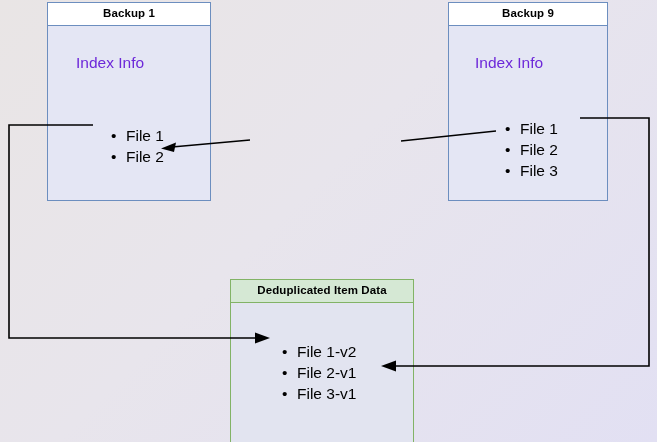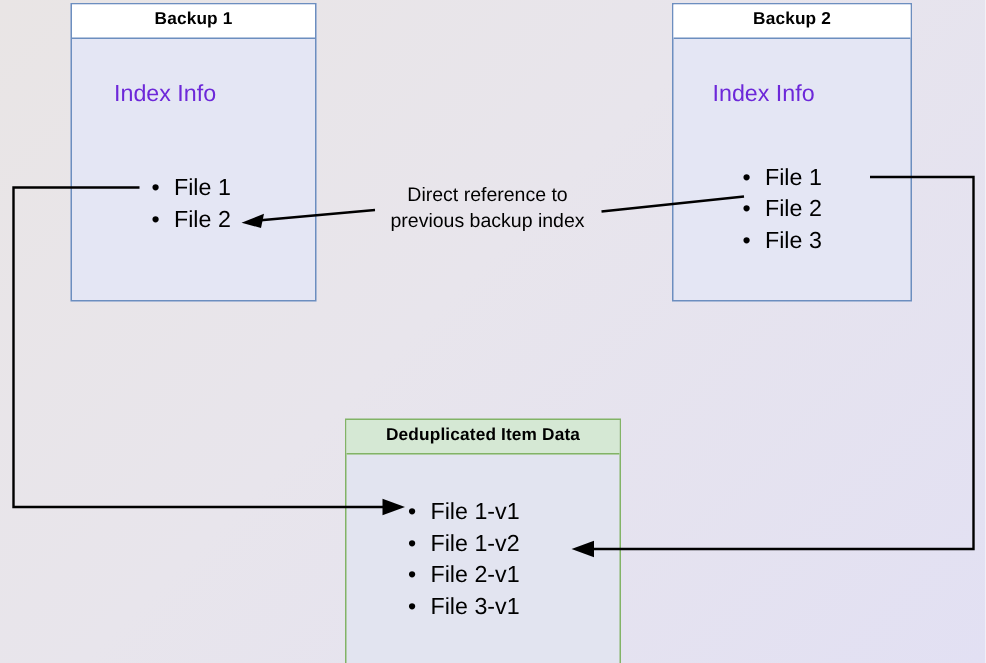--- a/index.html
+++ b/index.html
@@ -51,21 +51,21 @@
     height: calc(100% - 23px);
   }
   .index-label {
     position: absolute;
     font-size: 15.5px;
     color: #6d28d9;
     white-space: nowrap;
   }
   .file-list {
     position: absolute;
-    margin: 0;
+    margin: 10px;
     padding: 0;
     list-style: none;
   }
   .file-list li {
     font-size: 15.5px;
     color: #000000;
     line-height: 21px;
     white-space: nowrap;
     position: relative;
     padding-left: 15px;
@@ -118,47 +118,42 @@
     <div class="box-body">
       <div class="index-label" style="left:28px; top:28px;">Index Info</div>
       <ul class="file-list" style="left:53px; top:89px;">
         <li>File 1</li>
         <li>File 2</li>
       </ul>
     </div>
   </div>
 
   <div class="box" style="left:448px; top:2px; width:160px; height:199px;">
-    <div class="box-header">Backup 2</div>
+    <div class="box-header">Backup 9</div>
     <div class="box-body">
       <div class="index-label" style="left:26px; top:28px;">Index Info</div>
       <ul class="file-list" style="left:46px; top:82px;">
         <li>File 1</li>
         <li>File 2</li>
         <li>File 3</li>
       </ul>
     </div>
   </div>
 
   <div class="box green" style="left:230px; top:279px; width:184px; height:202px;">
     <div class="box-header">Deduplicated Item Data</div>
     <div class="box-body">
       <ul class="file-list" style="left:41px; top:28px;">
-        <li>File 1-v1</li>
         <li>File 1-v2</li>
         <li>File 2-v1</li>
         <li>File 3-v1</li>
       </ul>
     </div>
   </div>
 
-  <div id="center-label">
-    <div>Direct reference to</div>
-    <div>previous backup index</div>
-  </div>
 
   <svg class="connectors" viewBox="0 0 657 442">
 
     <path class="conn" d="M 496 131 L 401 141"></path>
 
     <path class="conn" d="M 250 140 L 172 147"></path>
     <polygon class="arrowhead" points="161,148.5 176,142.5 174,152"></polygon>
 
     <path class="conn" d="M 93 125 L 9 125 L 9 338 L 258 338"></path>
     <polygon class="arrowhead" points="270,338 255,332.5 255,343.5"></polygon>

